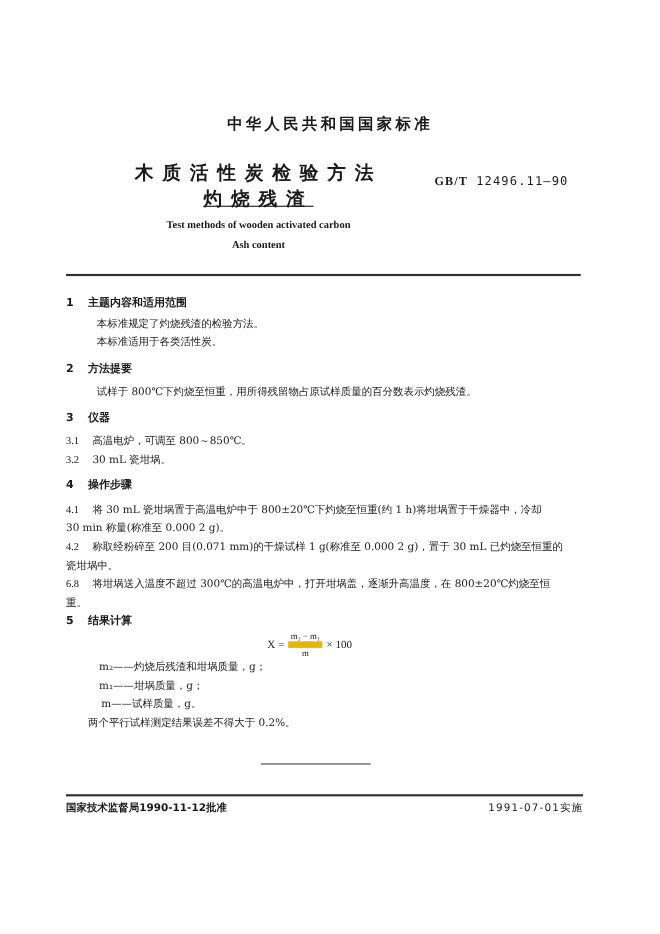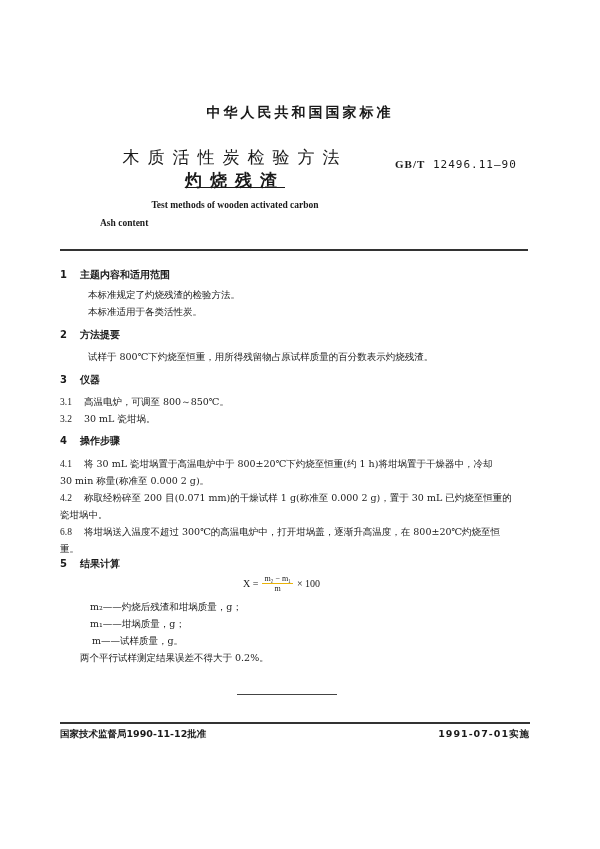--- a/index.html
+++ b/index.html
@@ -2,41 +2,41 @@
 <html><head>
 <meta charset="utf-8">
 <style>
   html, body { margin: 0; padding: 0; }
   body {
     width: 600px; height: 849px; background: #ffffff; position: relative; overflow: hidden;
     font-family: "DejaVu Serif", "Liberation Serif", serif; color: #1a1a1a;
   }
   .abs { position: absolute; }
   .hdr-org { left: 0; width: 100%; top: 104px; text-align: center; font-family: "DejaVu Sans", sans-serif; font-weight: bold; font-size: 14px; letter-spacing: 3px; }
-  .title1 { left: 100px; width: 270px; top: 146px; text-align: center; font-family: "DejaVu Sans", sans-serif; font-weight: normal; font-size: 17px; letter-spacing: 8px; }
+  .title1 { left: 100px; width: 270px; top: 146px; text-align: center; font-family: "DejaVu Sans", sans-serif; font-weight: bold; font-size: 17px; letter-spacing: 8px; }
   .title2 { left: 100px; width: 270px; top: 169px; text-align: center; font-family: "DejaVu Sans", sans-serif; font-weight: bold; font-size: 17px; letter-spacing: 8px; text-decoration: underline; }
   .stdno { left: 395px; top: 158px; font-family: "DejaVu Sans Mono", monospace; font-size: 11px; letter-spacing: 1px; }
   .stdno b { font-family: "Liberation Serif", serif; font-weight: bold; }
   .en1 { left: 100px; width: 270px; top: 200px; text-align: center; font-family: "Liberation Serif", serif; font-weight: bold; font-size: 9.5px; }
-  .en2 { left: 100px; width: 270px; top: 218px; text-align: left; font-family: "Liberation Serif", serif; font-weight: bold; font-size: 9.5px; }
+  .en2 { left: 100px; width: 270px; top: 218px; text-align: center; font-family: "Liberation Serif", serif; font-weight: bold; font-size: 9.5px; }
   .rule-top { left: 60px; width: 468px; top: 249px; height: 2px; background: #333; }
   .sec { left: 60px; font-family: "DejaVu Sans", sans-serif; font-weight: bold; font-size: 10px; }
   .sec .num { display: inline-block; width: 20px; }
   .p { left: 60px; width: 470px; font-size: 9.5px; line-height: 17px; }
   .p.ind { left: 88px; }
   .p .n { font-family: "Liberation Serif", serif; display: inline-block; width: 24px; }
   .formula { left: 240px; top: 568px; font-size: 10px; font-family: "Liberation Serif", serif; display: flex; align-items: center; }
   .frac { display: inline-flex; flex-direction: column; align-items: center; margin: 0 4px; font-size: 8px; }
-  .frac .num-f { border-bottom: 1px solid #eab308; padding: 0 2px; }
+  .frac .num-f { border-bottom: 6px solid #eab308; padding: 0 2px; }
   .where { left: 60px; font-size: 9.5px; line-height: 17px; }
   .where .row { white-space: nowrap; }
   .end-rule { left: 237px; width: 100px; top: 694px; height: 1px; background: #444; }
   .rule-foot { left: 60px; width: 470px; top: 722px; height: 1.5px; background: #333; }
   .foot-left { left: 60px; top: 728px; font-family: "DejaVu Sans", sans-serif; font-weight: bold; font-size: 9.5px; }
-  .foot-right { right: 70px; top: 728px; font-family: "DejaVu Sans", sans-serif; font-weight: bold; font-size: 9.5px; letter-spacing: 1px; }
+  .foot-right { right: 70px; top: 728px; font-family: "DejaVu Sans", sans-serif; font-weight: normal; font-size: 9.5px; letter-spacing: 1px; }
 </style>
 </head>
 <body>
 
 <div class="abs hdr-org">中华人民共和国国家标准</div>
 <div class="abs title1">木质活性炭检验方法</div>
 <div class="abs title2">灼烧残渣</div>
 <div class="abs stdno"><b>GB/T</b> <span>12496.11—90</span></div>
 <div class="abs en1">Test methods of wooden activated carbon</div>
 <div class="abs en2">Ash content</div>

